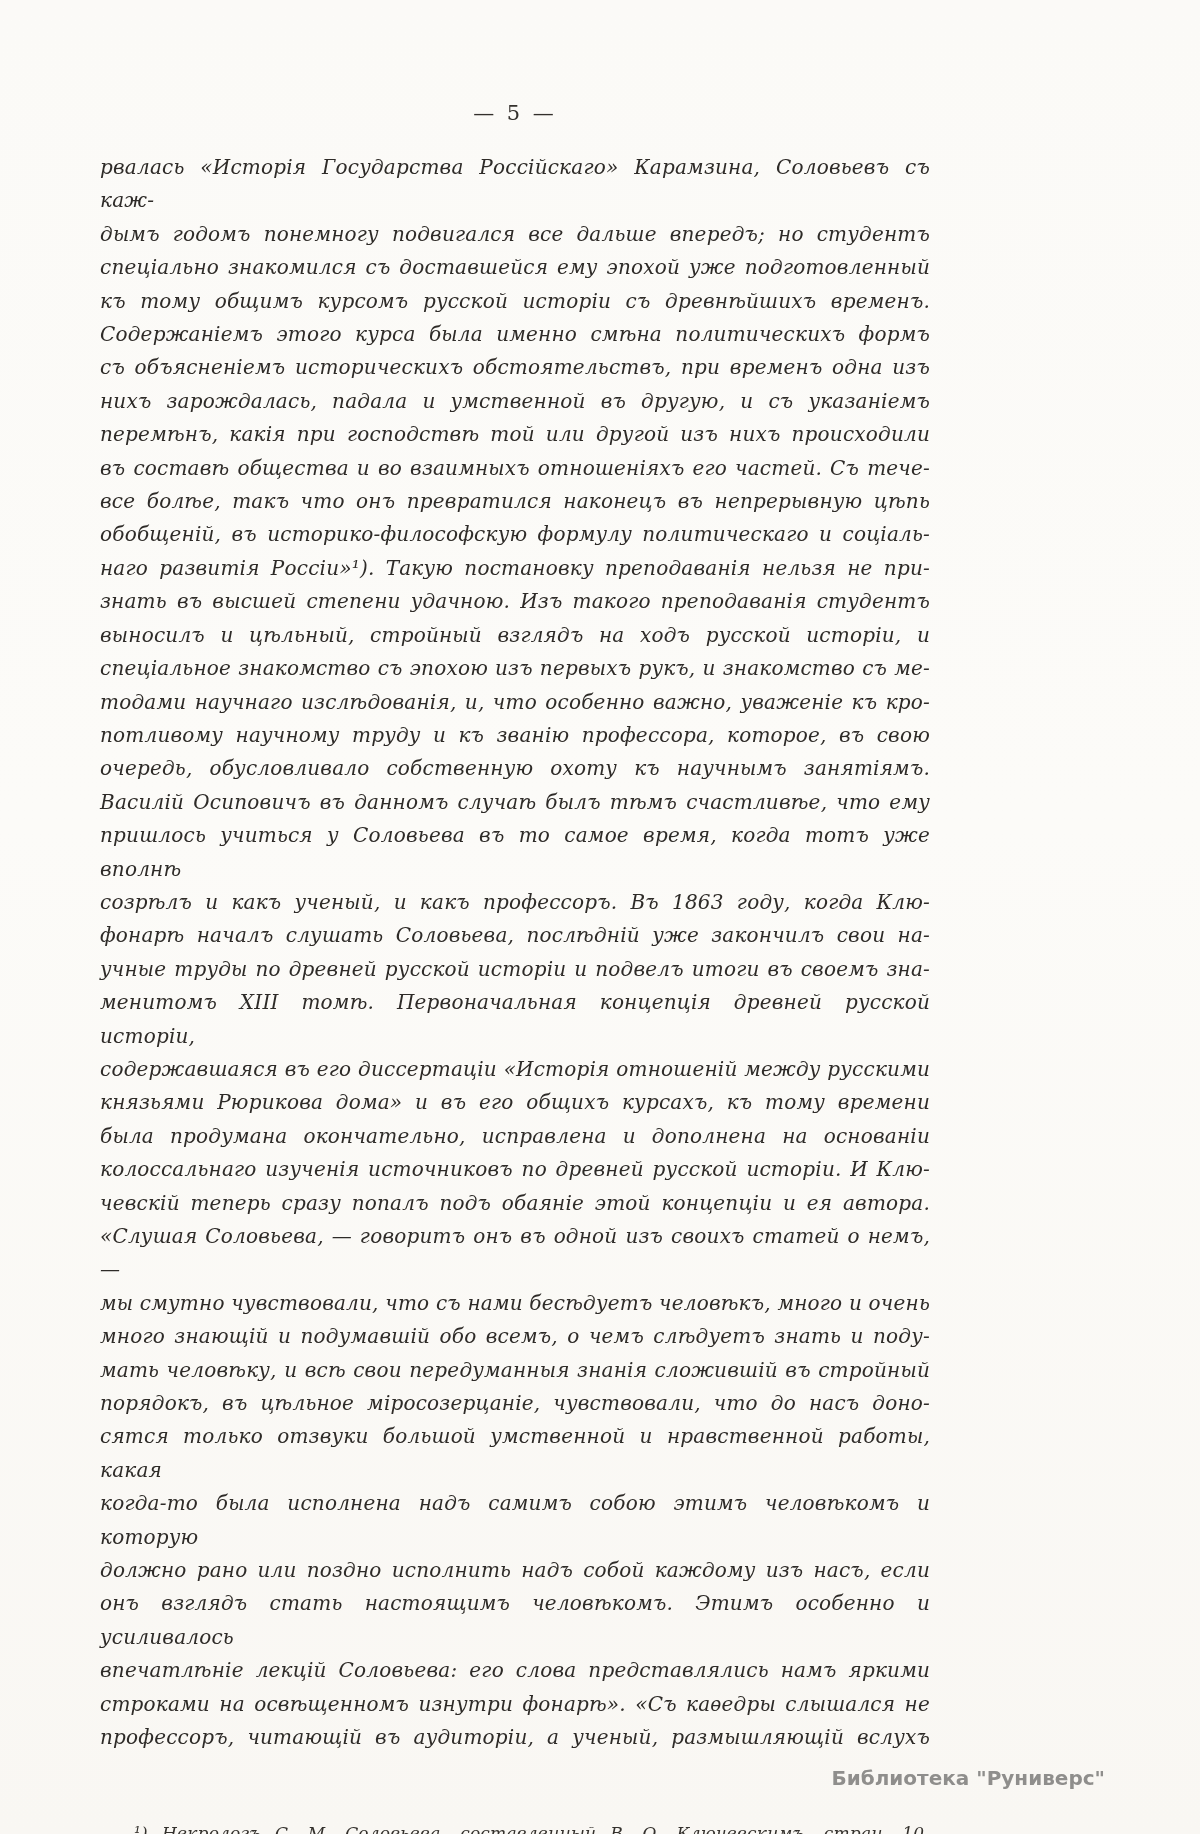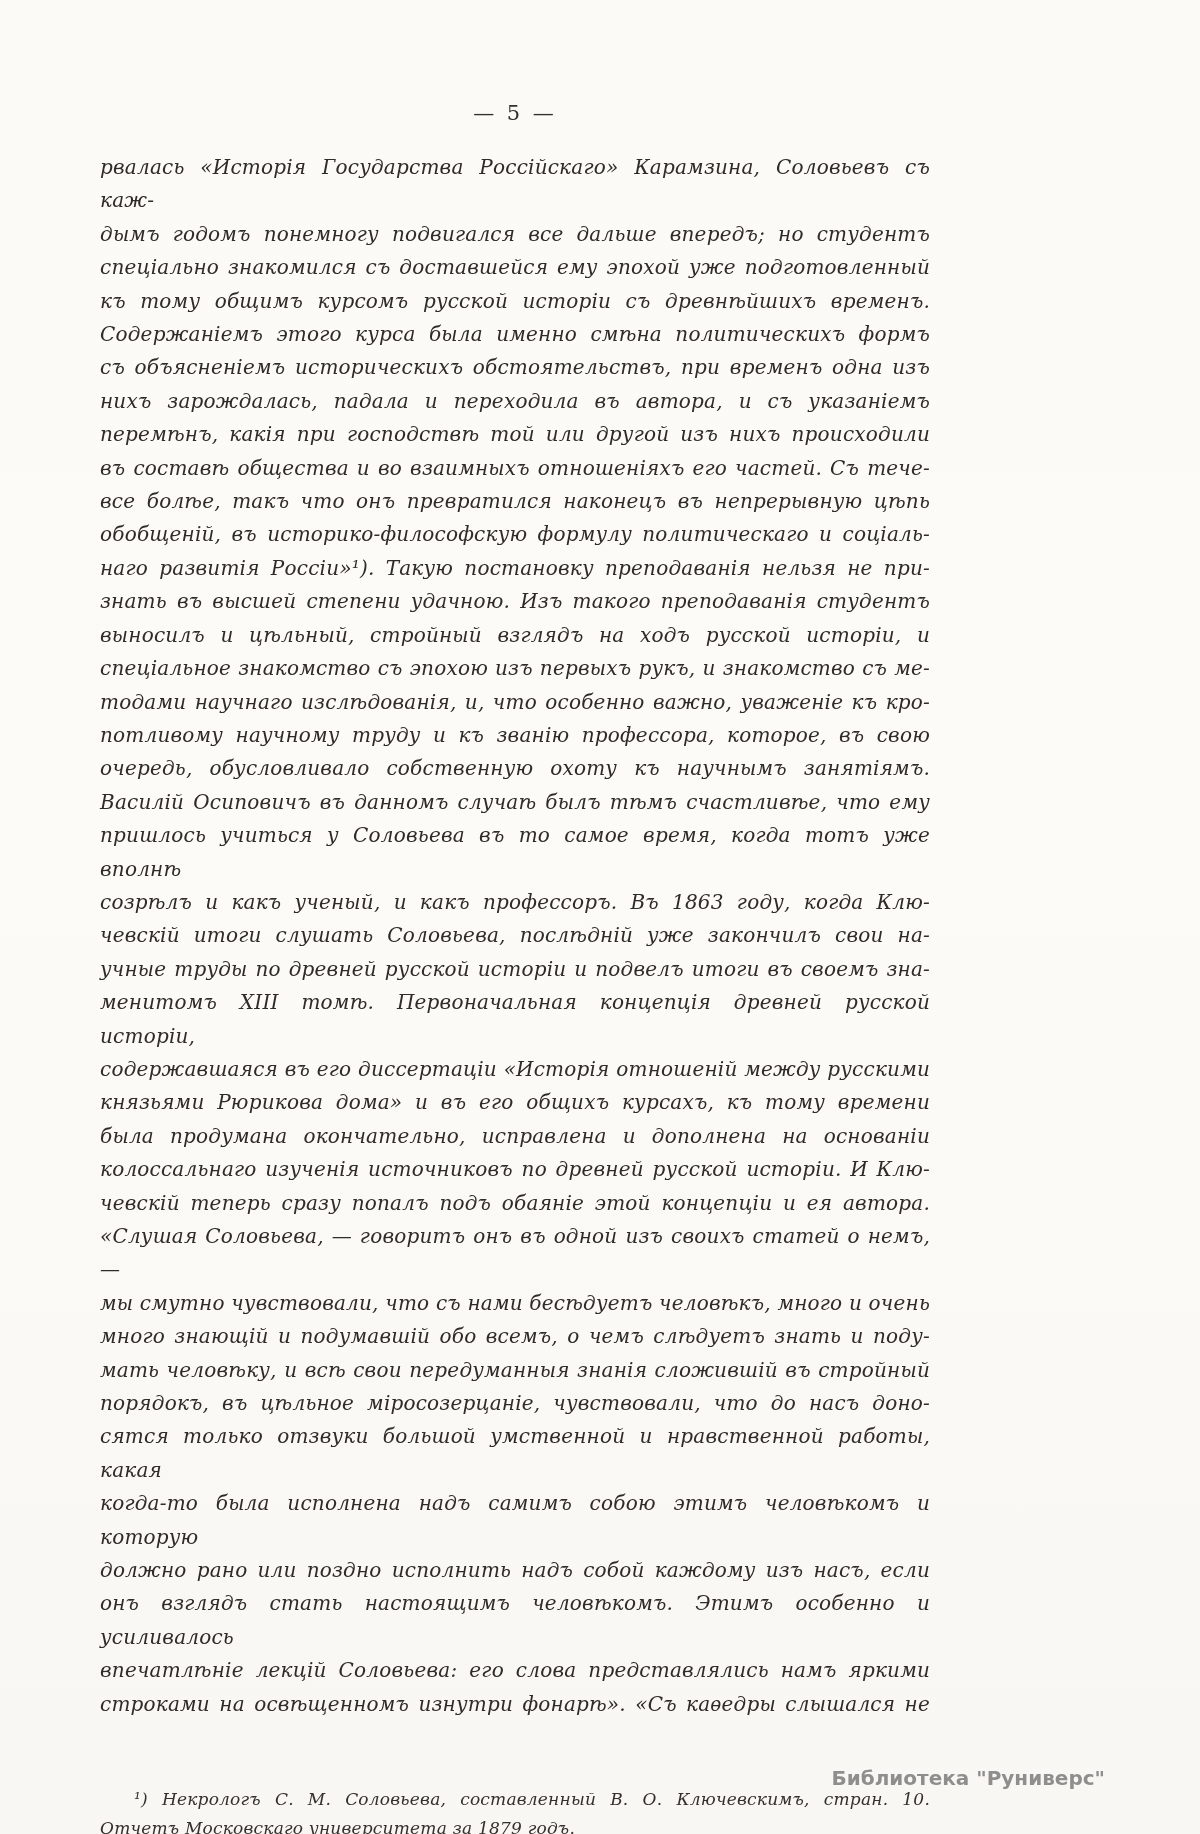--- a/index.html
+++ b/index.html
@@ -78,54 +78,55 @@
 
   <div class="text-column">
 
     <div class="main-text">
         <div class="line">рвалась «Исторія Государства Россійскаго» Карамзина, Соловьевъ съ каж-</div>
         <div class="line">дымъ годомъ понемногу подвигался все дальше впередъ; но студентъ</div>
         <div class="line">спеціально знакомился съ доставшейся ему эпохой уже подготовленный</div>
         <div class="line">къ тому общимъ курсомъ русской исторіи съ древнѣйшихъ временъ.</div>
         <div class="line">Содержаніемъ этого курса была именно смѣна политическихъ формъ</div>
         <div class="line">съ объясненіемъ историческихъ обстоятельствъ, при временъ одна изъ</div>
-        <div class="line">нихъ зарождалась, падала и переходила въ автора, и съ указаніемъ</div>
+        <div class="line">нихъ зарождалась, падала и умственной въ другую, и съ указаніемъ</div>
         <div class="line">перемѣнъ, какія при господствѣ той или другой изъ нихъ происходили</div>
         <div class="line">въ составѣ общества и во взаимныхъ отношеніяхъ его частей. Съ тече-</div>
         <div class="line">все болѣе, такъ что онъ превратился наконецъ въ непрерывную цѣпь</div>
         <div class="line">обобщеній, въ историко-философскую формулу политическаго и соціаль-</div>
         <div class="line">наго развитія Россіи»¹). Такую постановку преподаванія нельзя не при-</div>
         <div class="line">знать въ высшей степени удачною. Изъ такого преподаванія студентъ</div>
         <div class="line">выносилъ и цѣльный, стройный взглядъ на ходъ русской исторіи, и</div>
         <div class="line">спеціальное знакомство съ эпохою изъ первыхъ рукъ, и знакомство съ ме-</div>
         <div class="line">тодами научнаго изслѣдованія, и, что особенно важно, уваженіе къ кро-</div>
         <div class="line">потливому научному труду и къ званію профессора, которое, въ свою</div>
         <div class="line">очередь, обусловливало собственную охоту къ научнымъ занятіямъ.</div>
         <div class="line">Василій Осиповичъ въ данномъ случаѣ былъ тѣмъ счастливѣе, что ему</div>
         <div class="line">пришлось учиться у Соловьева въ то самое время, когда тотъ уже вполнѣ</div>
         <div class="line">созрѣлъ и какъ ученый, и какъ профессоръ. Въ 1863 году, когда Клю-</div>
-        <div class="line">чевскій итоги слушать Соловьева, послѣдній уже закончилъ свои на-</div>
+        <div class="line">фонарѣ началъ слушать Соловьева, послѣдній уже закончилъ свои на-</div>
         <div class="line">учные труды по древней русской исторіи и подвелъ итоги въ своемъ зна-</div>
         <div class="line">менитомъ XIII томѣ. Первоначальная концепція древней русской исторіи,</div>
         <div class="line">содержавшаяся въ его диссертаціи «Исторія отношеній между русскими</div>
         <div class="line">князьями Рюрикова дома» и въ его общихъ курсахъ, къ тому времени</div>
         <div class="line">была продумана окончательно, исправлена и дополнена на основаніи</div>
         <div class="line">колоссальнаго изученія источниковъ по древней русской исторіи. И Клю-</div>
         <div class="line">чевскій теперь сразу попалъ подъ обаяніе этой концепціи и ея автора.</div>
         <div class="line">«Слушая Соловьева, — говоритъ онъ въ одной изъ своихъ статей о немъ, —</div>
         <div class="line">мы смутно чувствовали, что съ нами бесѣдуетъ человѣкъ, много и очень</div>
         <div class="line">много знающій и подумавшій обо всемъ, о чемъ слѣдуетъ знать и поду-</div>
         <div class="line">мать человѣку, и всѣ свои передуманныя знанія сложившій въ стройный</div>
         <div class="line">порядокъ, въ цѣльное міросозерцаніе, чувствовали, что до насъ доно-</div>
         <div class="line">сятся только отзвуки большой умственной и нравственной работы, какая</div>
         <div class="line">когда-то была исполнена надъ самимъ собою этимъ человѣкомъ и которую</div>
         <div class="line">должно рано или поздно исполнить надъ собой каждому изъ насъ, если</div>
         <div class="line">онъ взглядъ стать настоящимъ человѣкомъ. Этимъ особенно и усиливалось</div>
         <div class="line">впечатлѣніе лекцій Соловьева: его слова представлялись намъ яркими</div>
         <div class="line">строками на освѣщенномъ изнутри фонарѣ». «Съ каѳедры слышался не</div>
+        <div class="line">профессоръ, читающій въ аудиторіи, а ученый, размышляющій вслухъ</div>
       </div>
 
     <div class="footnote">
       <div class="line fn-first">¹) Некрологъ С. М. Соловьева, составленный В. О. Ключевскимъ, стран. 10.</div>
       <div class="line fn-last">Отчетъ Московскаго университета за 1879 годъ.</div>
     </div>
 
   </div>
 
   <div class="watermark">Библиотека "Руниверс"</div>

